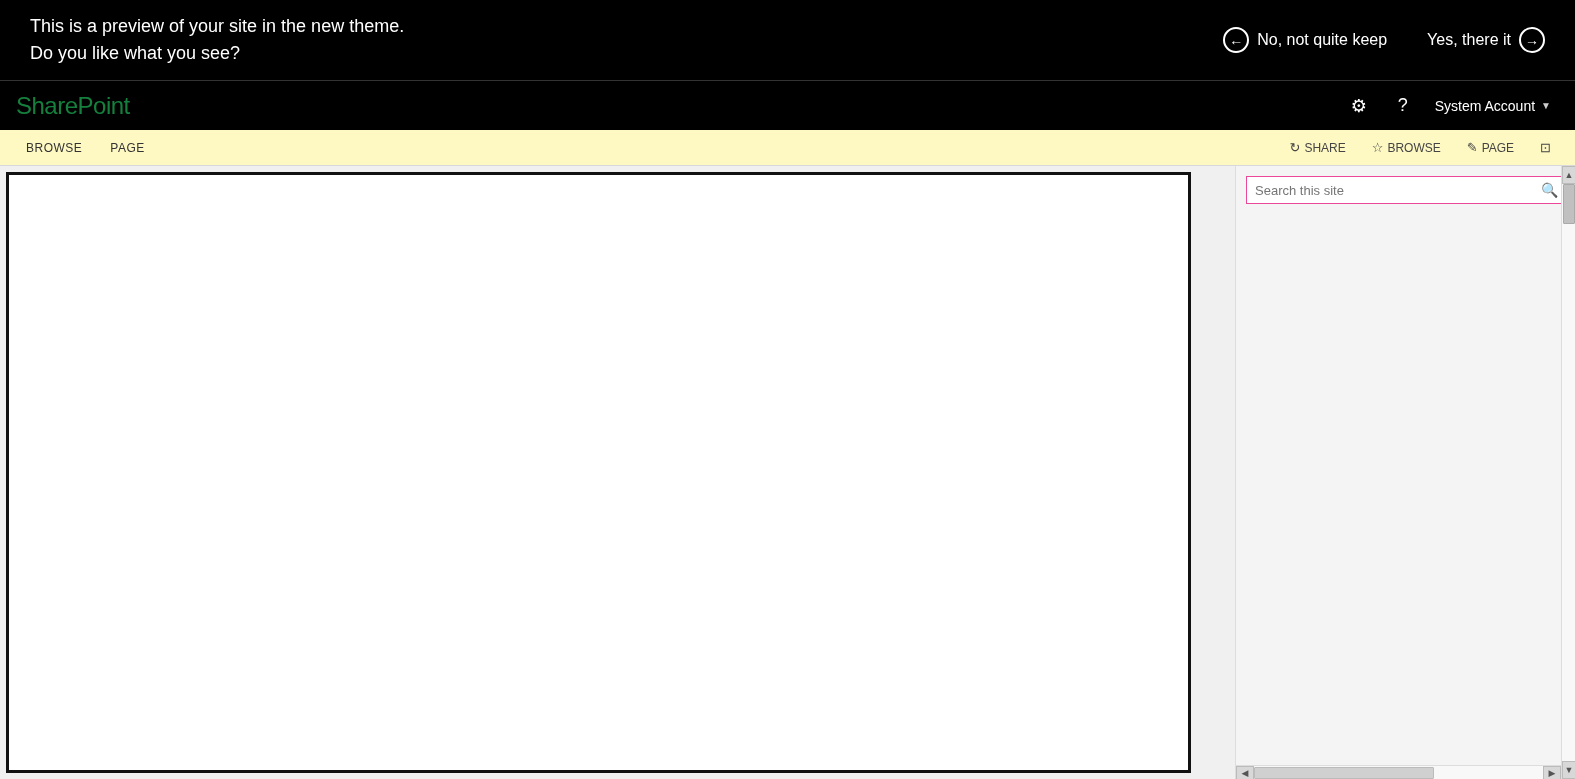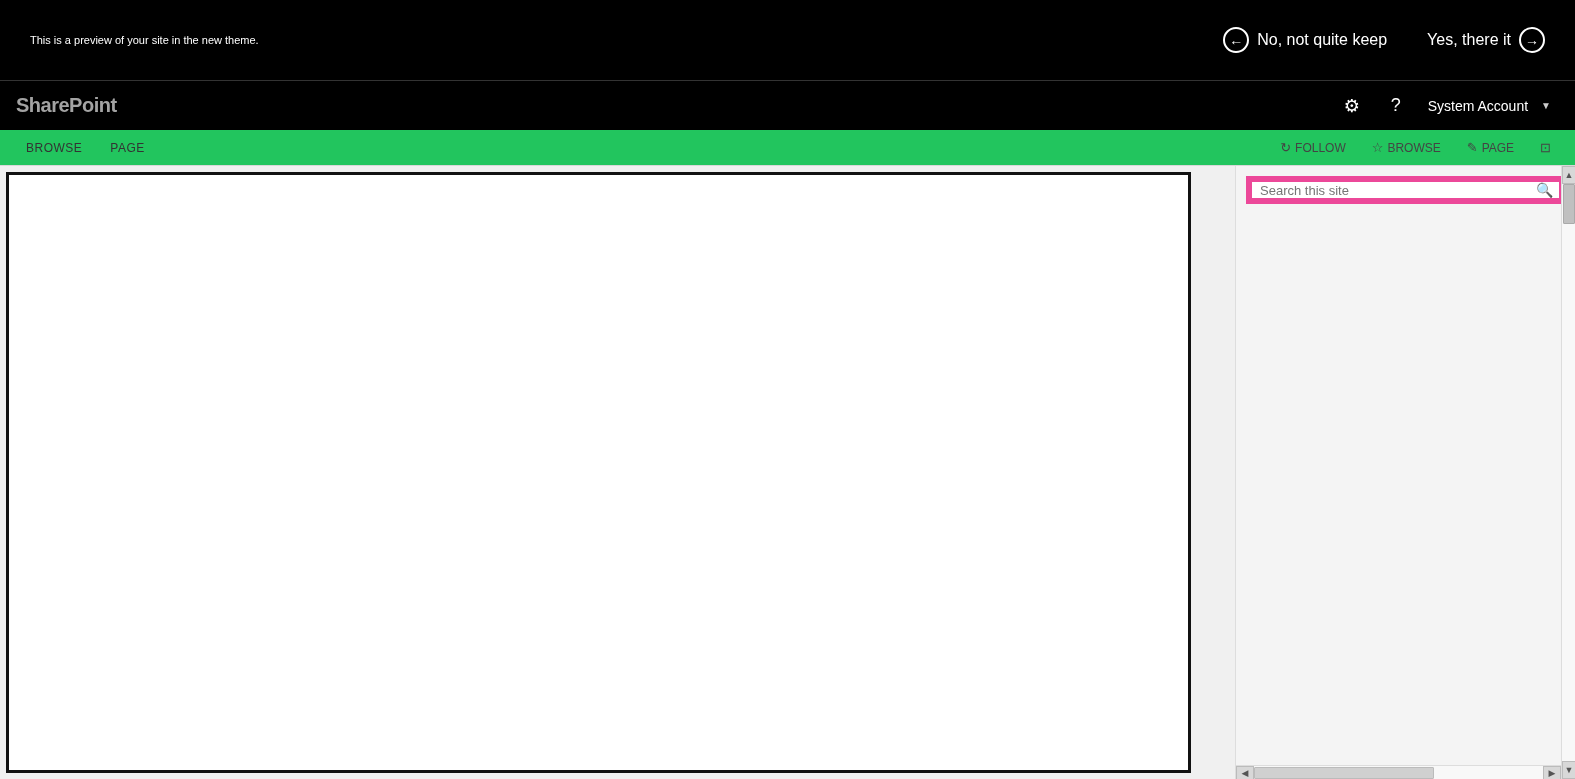--- a/index.html
+++ b/index.html
@@ -10,21 +10,21 @@
       background: #000;
       color: #fff;
       display: flex;
       align-items: center;
       justify-content: space-between;
       padding: 0 30px;
       height: 80px;
       flex-shrink: 0;
     }
     .preview-banner-text {
-      font-size: 11px;
+      font-size: 18px;
       line-height: 1.5;
     }
     .preview-banner-actions {
       display: flex;
       gap: 40px;
       align-items: center;
     }
     .banner-btn {
       color: #fff;
       background: none;
@@ -52,23 +52,23 @@
       background: #000;
       color: #fff;
       display: flex;
       align-items: center;
       height: 50px;
       padding: 0 16px;
       gap: 12px;
       border-top: 1px solid #333;
     }
     .sp-logo {
-      font-size: 20px;
-      font-weight: 700;
-      color: #a3a3a3;
+      font-size: 24px;
+      font-weight: 400;
+      color: #15803d;
       letter-spacing: -0.5px;
       flex: 1;
     }
     .sp-topnav-icons {
       display: flex;
       align-items: center;
       gap: 4px;
     }
     .sp-icon-btn {
       background: none;
@@ -79,38 +79,38 @@
       height: 40px;
       display: flex;
       align-items: center;
       justify-content: center;
       font-size: 18px;
       border-radius: 2px;
     }
     .sp-user-area {
       display: flex;
       align-items: center;
-      gap: 13px;
+      gap: 6px;
       padding: 0 8px;
       cursor: pointer;
       height: 40px;
       border-radius: 2px;
     }
     .sp-user-name {
       font-size: 14px;
       color: #fff;
     }
     .sp-user-chevron {
       font-size: 10px;
       color: #ccc;
     }
 
     
     .ribbon-bar {
-      background: #22c55e;
+      background: #fef9c3;
       border-bottom: 1px solid #d8d8d8;
       display: flex;
       align-items: center;
       height: 36px;
       padding: 0 12px;
       gap: 0;
     }
     .ribbon-tab {
       padding: 8px 14px;
       font-size: 12px;
@@ -178,21 +178,21 @@
       display: flex;
       flex-direction: column;
       gap: 8px;
       position: relative;
     }
 
     
     .search-container {
       display: flex;
       align-items: center;
-      border: 6px solid #ec4899;
+      border: 1px solid #ec4899;
       background: #fff;
       height: 28px;
       margin-top: 2px;
     }
     .search-input {
       flex: 1;
       border: none;
       outline: none;
       padding: 0 8px;
       font-size: 13px;
@@ -303,20 +303,21 @@
     }
   </style>
 </head>
 <body>
 
 <div class="outer-wrapper">
 
   <div class="preview-banner">
     <div class="preview-banner-text">
       <div>This is a preview of your site in the new theme.</div>
+      <div>Do you like what you see?</div>
     </div>
     <div class="preview-banner-actions">
       <button class="banner-btn">
         <span class="circle-arrow">←</span>
         <span>No, not quite keep</span>
       </button>
       <button class="banner-btn">
         <span>Yes, there it</span>
         <span class="circle-arrow">→</span>
       </button>
@@ -343,21 +344,21 @@
     <button class="ribbon-tab">
       <span>BROWSE</span>
     </button>
     <button class="ribbon-tab">
       <span>PAGE</span>
     </button>
     <div class="ribbon-spacer"></div>
     <div class="ribbon-actions">
       <button class="ribbon-action-btn">
         <span class="action-icon">↻</span>
-        <span>FOLLOW</span>
+        <span>SHARE</span>
       </button>
       <button class="ribbon-action-btn">
         <span class="action-icon">☆</span>
         <span>BROWSE</span>
       </button>
       <button class="ribbon-action-btn">
         <span class="action-icon">✎</span>
         <span>PAGE</span>
       </button>
       <button class="ribbon-action-btn">

